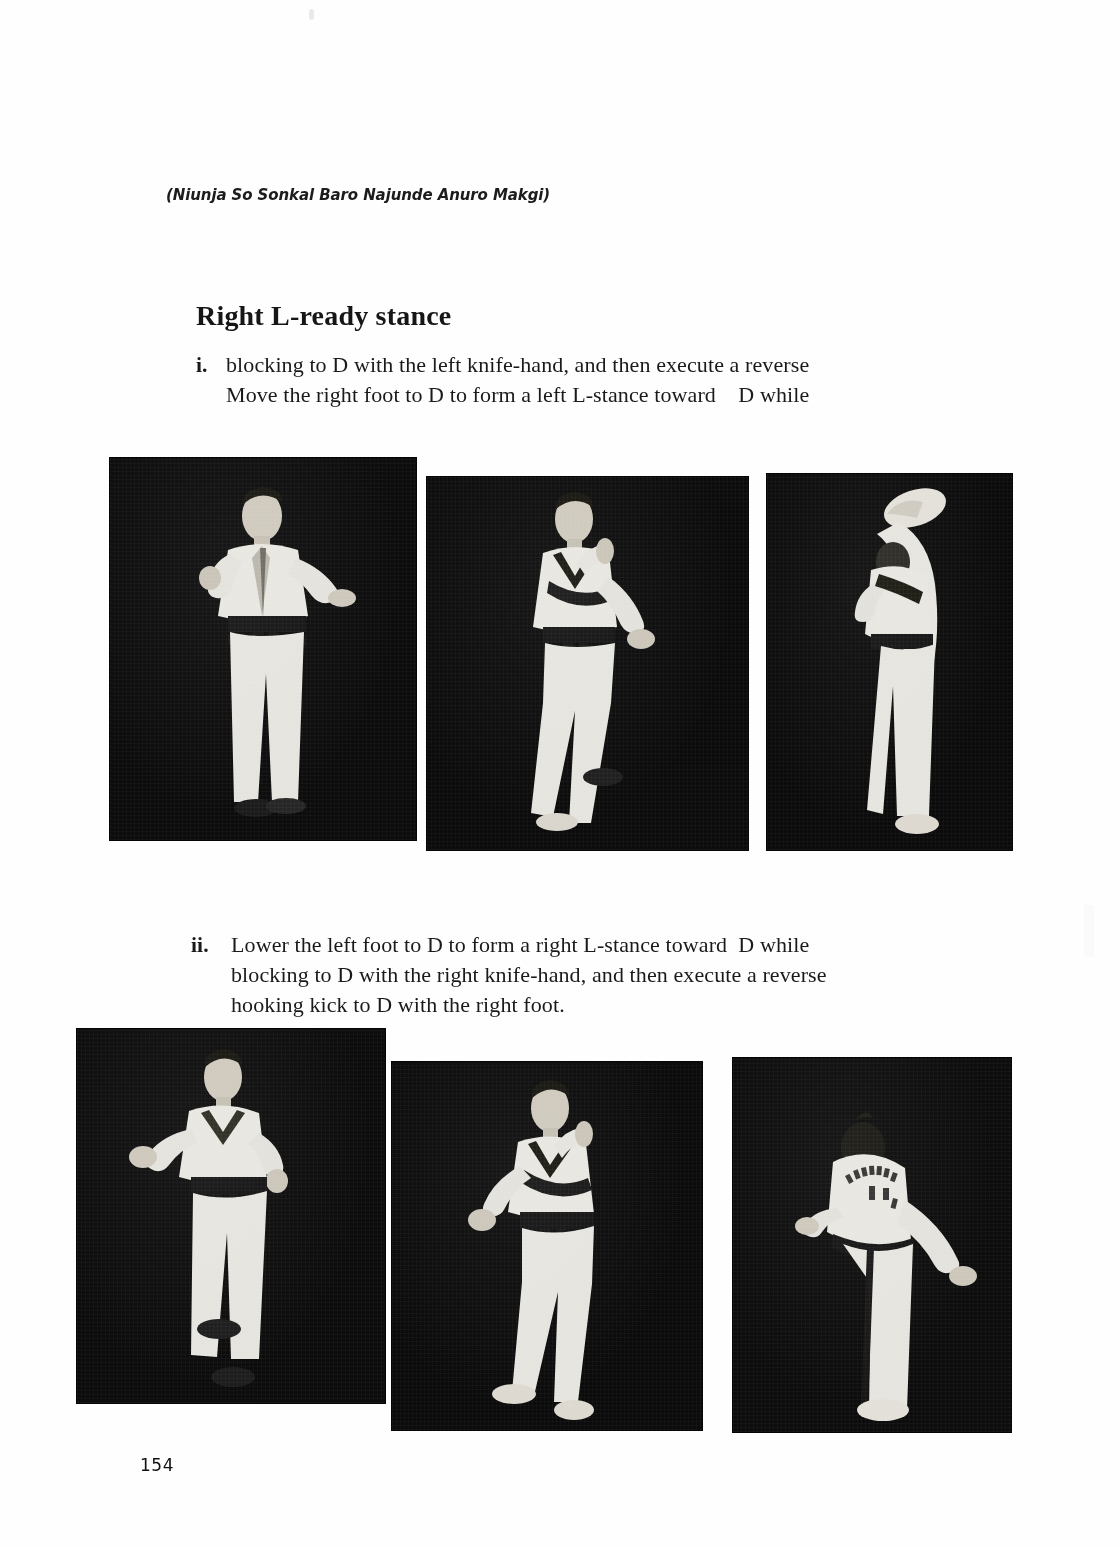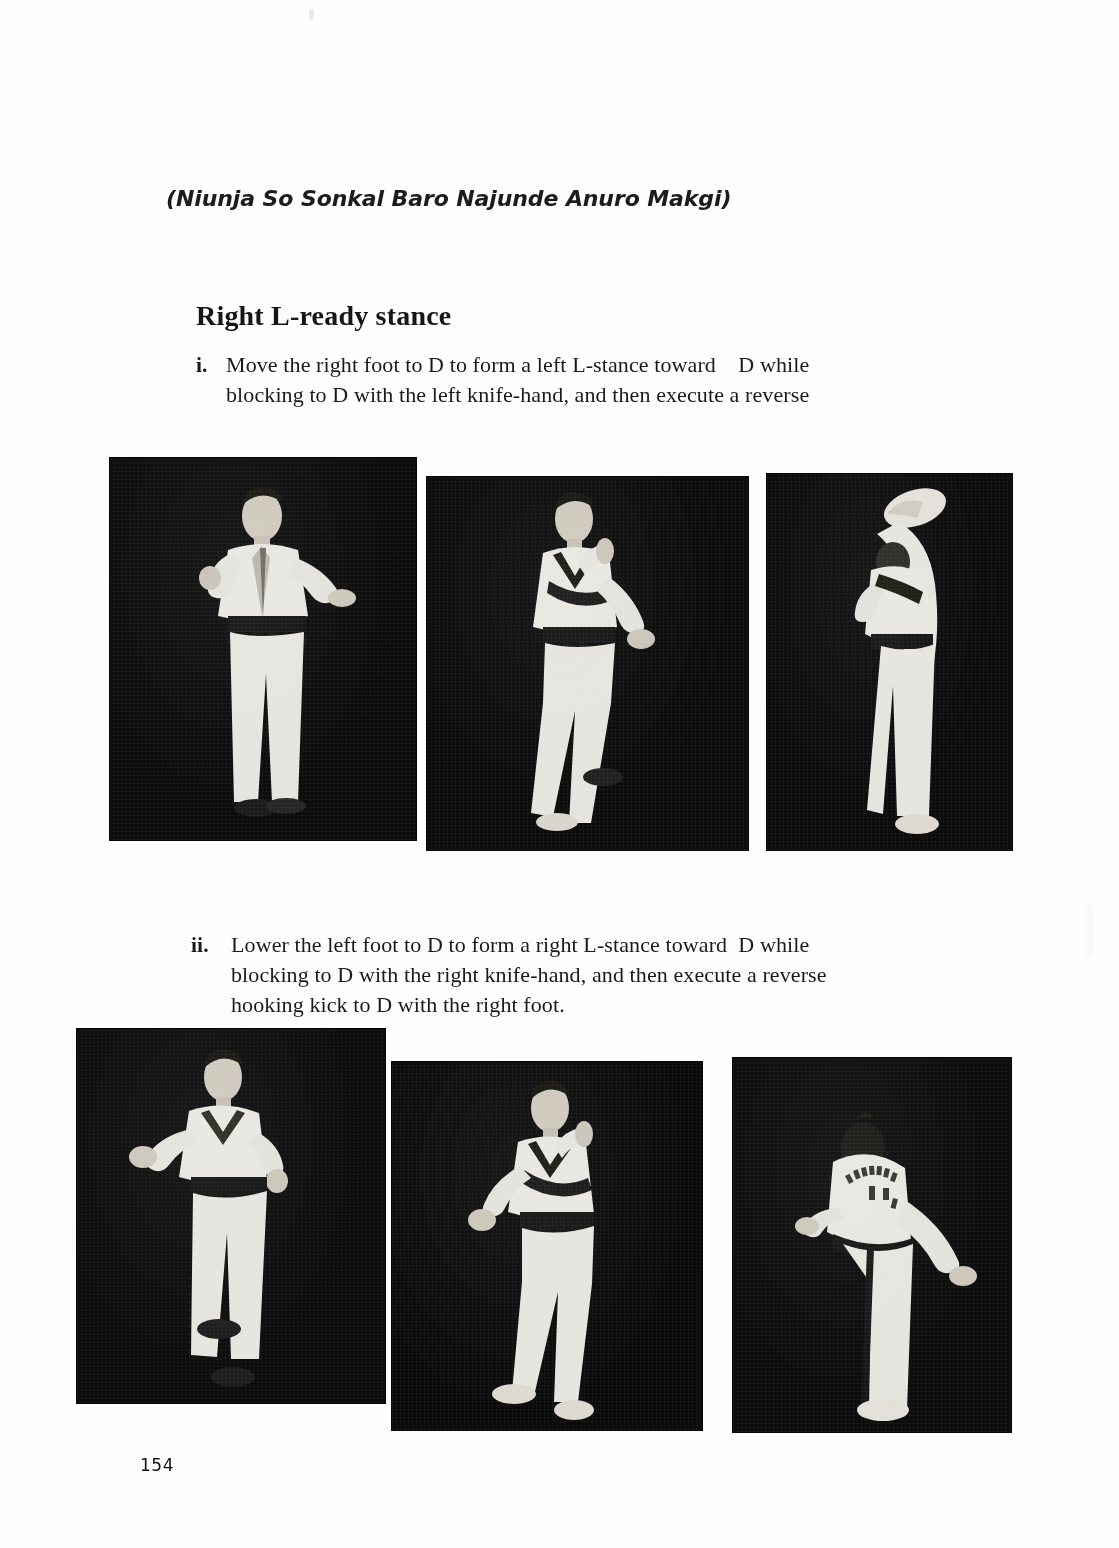--- a/index.html
+++ b/index.html
@@ -61,21 +61,21 @@
   .title-num {
     display: inline;
   }
   .title-dot { display: inline; }
   .subtitle-line {
     margin-top: 5px;
     margin-left: 40px;
     font-family: "DejaVu Sans", sans-serif;
     font-style: italic;
     font-weight: bold;
-    font-size: 22px;
+    font-size: 15px;
     color: #1c1c1c;
     letter-spacing: -.1px;
   }
 
   .sec-a {
     position: absolute;
     left: 166px;
     top: 262px;
     font-family: "Liberation Serif", serif;
     font-weight: bold;
@@ -167,22 +167,22 @@
 
   <div class="title-block">
     <div class="subtitle-line">(Niunja So Sonkal Baro Najunde Anuro Makgi)</div>
   </div>
 
   <div class="ready-stance">Right L-ready stance</div>
 
   <div class="para para-i">
     <span class="marker">i.</span>
     <span class="body">
+      <span class="ln">blocking to D with the left knife-hand, and then execute a reverse</span>
       <span class="ln">Move the right foot to D to form a left L-stance toward    D while</span>
-      <span class="ln">blocking to D with the left knife-hand, and then execute a reverse</span>
     </span>
   </div>
 
   <div class="photo" style="left:110px; top:458px; width:306px; height:382px;">
     <svg viewBox="0 0 306 382" preserveAspectRatio="none">
       <rect x="0" y="0" width="306" height="382" fill="#0c0c0c"></rect>
 
       <ellipse cx="152" cy="58" rx="20" ry="25" fill="#cfc9bd"></ellipse>
       <path d="M133 46 q19 -16 39 -2 q2 -12 -19 -15 q-21 3 -20 17z" fill="#17150f"></path>
 

